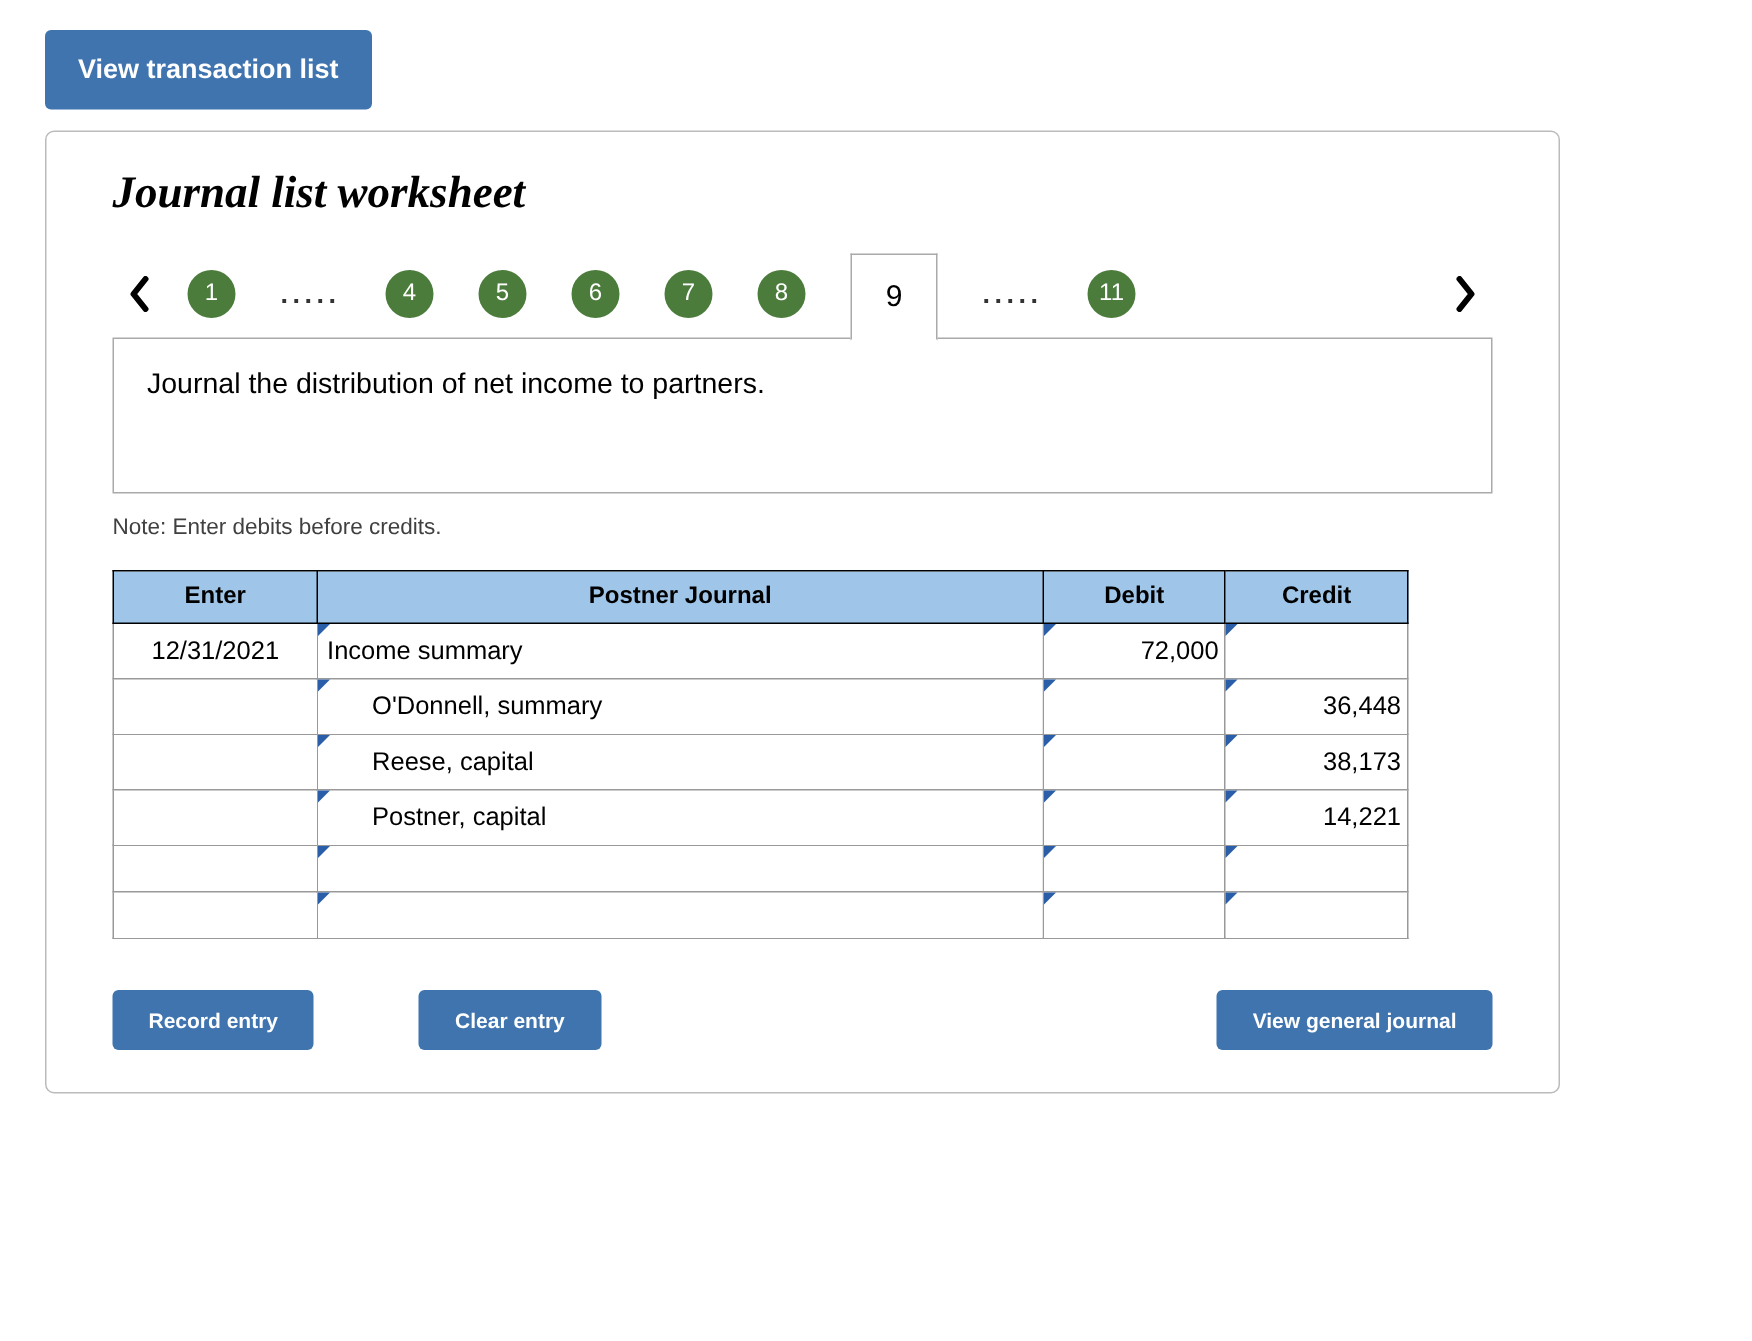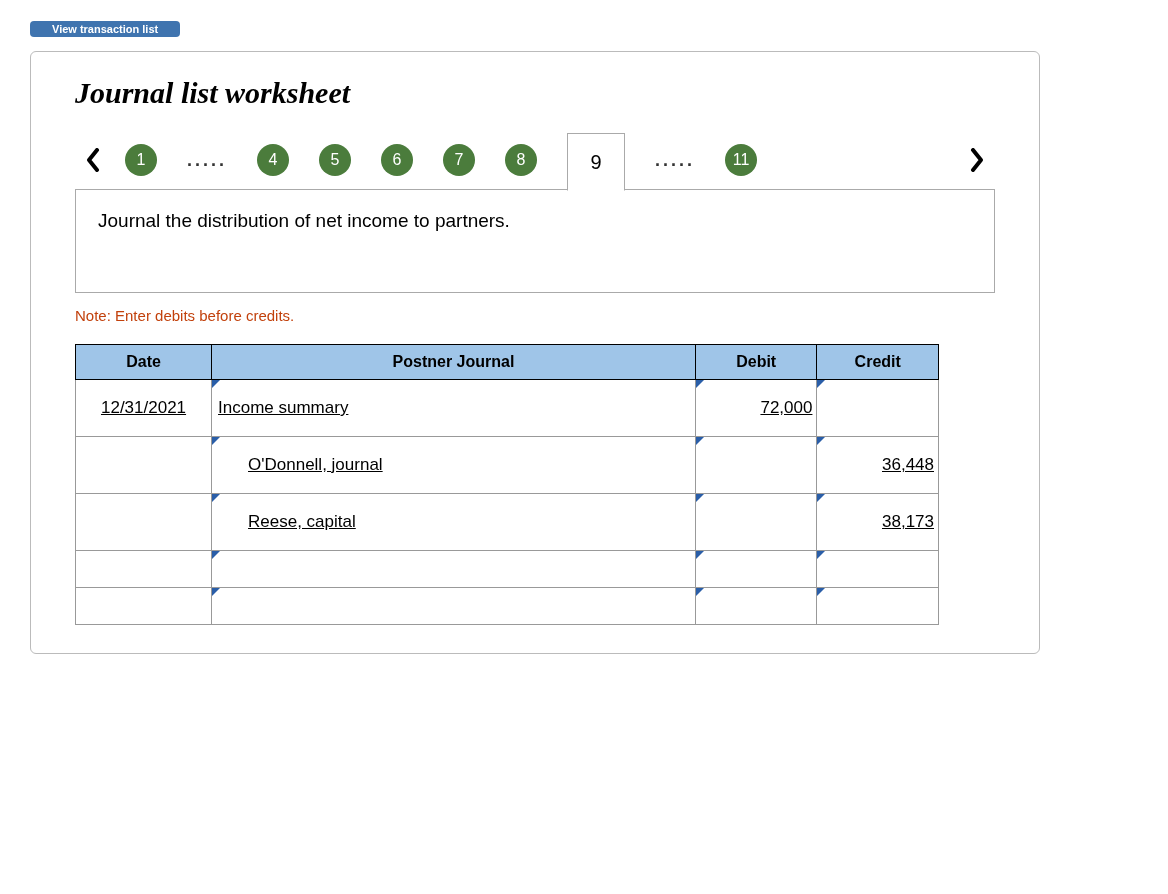--- a/index.html
+++ b/index.html
@@ -7,22 +7,22 @@
     background: #fff;
     margin: 0;
     padding: 20px 30px;
     font-size: 14px;
     color: #000;
   }
   .btn {
     background: #3f74af;
     color: #fff;
     border: none;
-    padding: 2px 22px;
-    font-size: 11px;
+    padding: 16px 22px;
+    font-size: 18px;
     font-weight: bold;
     border-radius: 4px;
     cursor: pointer;
     font-family: inherit;
   }
   .btn-small {
     padding: 12px 24px;
     font-size: 14px;
   }
   .worksheet {
@@ -103,21 +103,21 @@
   .instruction-box {
     border: 1px solid #aaa;
     padding: 20px 22px 60px 22px;
     font-size: 19px;
     font-family: Verdana, sans-serif;
     margin-top: -1px;
     position: relative;
     z-index: 1;
   }
   .note {
-    color: #c2410c;
+    color: #404040;
     font-size: 15px;
     margin: 14px 0 20px 0;
   }
 
   table.journal {
     border-collapse: collapse;
     width: 864px;
   }
   table.journal th {
     background: #9fc5e8;
@@ -138,24 +138,23 @@
   .col-gj     { width: 480px; }
   .col-debit  { width: 110px; }
   .col-credit { width: 110px; }
 
   .cell {
     width: 100%;
     height: 100%;
     box-sizing: border-box;
     display: flex;
     align-items: center;
-    padding: 18px 6px;
+    padding: 8px 6px;
     font-size: 17px;
     position: relative;
-    text-decoration: underline;
   }
   .cell.date   { justify-content: center; }
   .cell.text   { justify-content: flex-start; }
   .cell.indent { padding-left: 36px; }
   .cell.num    { justify-content: flex-end; padding-right: 4px; }
 
   .tick-tl::before {
     content: "";
     position: absolute;
     top: 0; left: 0;
@@ -223,21 +222,21 @@
     </div>
   </div>
 
   <div class="instruction-box">Journal the distribution of net income to partners.</div>
 
   <div class="note">Note: Enter debits before credits.</div>
 
   <table class="journal">
     <thead>
       <tr>
-        <th class="col-date">Date</th>
+        <th class="col-date">Enter</th>
         <th class="col-gj">Postner Journal</th>
         <th class="col-debit">Debit</th>
         <th class="col-credit">Credit</th>
       </tr>
     </thead>
     <tbody id="journal-body">
 
     <tr>
           <td>
             <div class="cell date">12/31/2021</div>
@@ -250,41 +249,55 @@
           </td>
           <td>
             <div class="cell num tick-tl"></div>
           </td>
         </tr>
         <tr>
           <td>
             <div class="cell date"></div>
           </td>
           <td>
-            <div class="cell text tick-tl indent">O'Donnell, journal</div>
+            <div class="cell text tick-tl indent">O'Donnell, summary</div>
           </td>
           <td>
             <div class="cell num tick-tl"></div>
           </td>
           <td>
             <div class="cell num tick-tl">36,448</div>
           </td>
         </tr>
         <tr>
           <td>
             <div class="cell date"></div>
           </td>
           <td>
             <div class="cell text tick-tl indent">Reese, capital</div>
           </td>
           <td>
             <div class="cell num tick-tl"></div>
           </td>
           <td>
             <div class="cell num tick-tl">38,173</div>
+          </td>
+        </tr>
+        <tr>
+          <td>
+            <div class="cell date"></div>
+          </td>
+          <td>
+            <div class="cell text tick-tl indent">Postner, capital</div>
+          </td>
+          <td>
+            <div class="cell num tick-tl"></div>
+          </td>
+          <td>
+            <div class="cell num tick-tl">14,221</div>
           </td>
         </tr>
         <tr>
           <td>
             <div class="cell date"></div>
           </td>
           <td>
             <div class="cell text tick-tl"></div>
           </td>
           <td>
@@ -304,17 +317,23 @@
           <td>
             <div class="cell num tick-tl"></div>
           </td>
           <td>
             <div class="cell num tick-tl"></div>
           </td>
         </tr>
       </tbody>
   </table>
 
+  <div class="row-actions">
+    <button class="btn btn-small">Record entry</button>
+    <button class="btn btn-small">Clear entry</button>
+    <div class="spacer"></div>
+    <button class="btn btn-small">View general journal</button>
+  </div>
 
 </div>
 
 
 
 
 </body></html>

